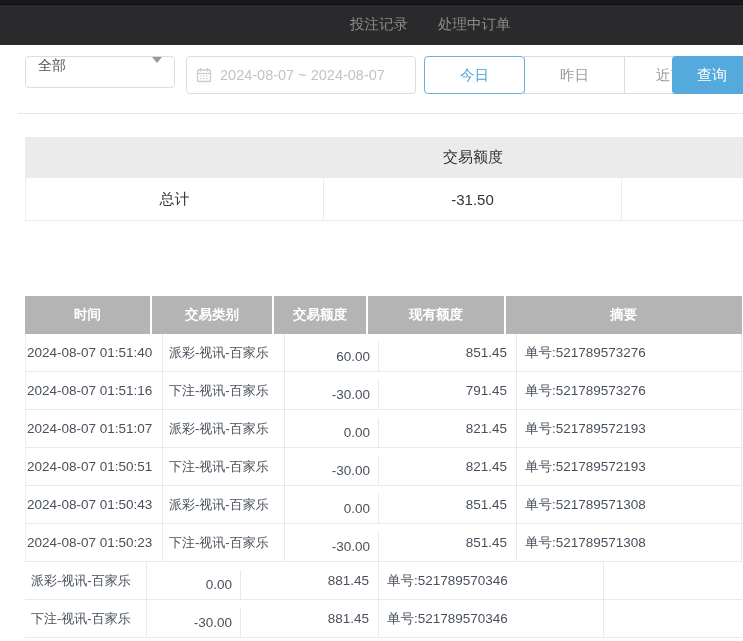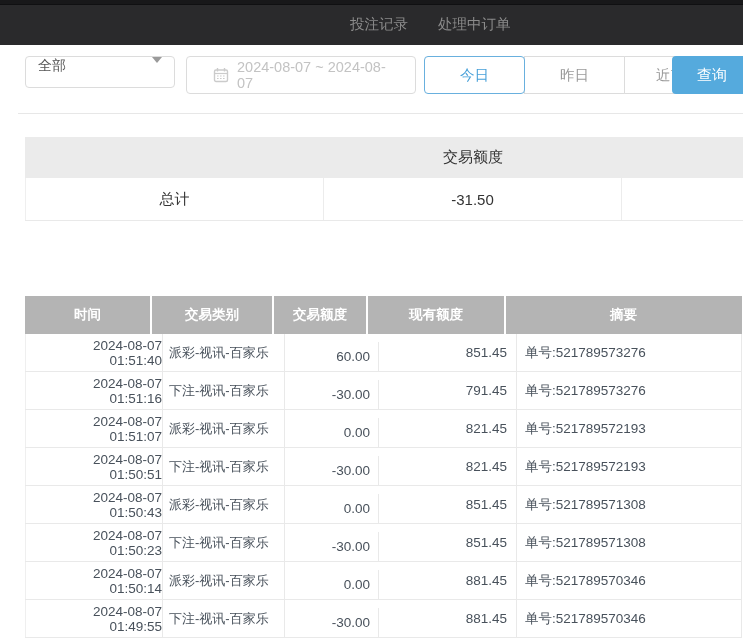--- a/index.html
+++ b/index.html
@@ -18,21 +18,21 @@
   .tab.active .underline { position:absolute; left:-2px; right:-2px; bottom:0; height:5px; background:#55aadd; }
 
   
   .select-box { position:absolute; left:25px; top:56px; width:150px; height:32px;
     border:1px solid #dcdcdc; border-radius:4px; display:flex; 
     padding:0 12px; font-size:14px; color:#555; background:#fff; cursor:pointer; }
   .caret { margin-left:auto; width:0; height:0; border-left:5px solid transparent;
     border-right:5px solid transparent; border-top:6px solid #9a9a9a; }
   .date-box { position:absolute; left:186px; top:56px; width:230px; height:38px;
     border:1px solid #dcdcdc; border-radius:4px; display:flex; align-items:center;
-    padding:0 26px; font-size:14.5px; color:#c3c3c3; background:#fff; cursor:pointer; }
+    padding:0 9px; font-size:14.5px; color:#c3c3c3; background:#fff; cursor:pointer; }
   .date-box svg { margin-right:8px; flex:none; }
   .range-group { position:absolute; left:424px; top:56px; display:flex; }
   .range-btn { width:101px; height:38px; background:#fff; border:1px solid #dcdcdc;
     margin-left:-1px; display:flex; align-items:center; justify-content:center;
     font-size:14.5px; color:#9a9a9a; cursor:pointer; }
   .range-btn:first-child { margin-left:0; border-top-left-radius:4px; border-bottom-left-radius:4px; }
   .range-btn:last-child { border-top-right-radius:4px; border-bottom-right-radius:4px; }
   .range-btn.active { border:1px solid #69b0de; border-radius:4px; color:#47a0d9; z-index:1; }
   .search-btn { position:absolute; left:672px; top:56px; width:80px; height:38px;
     background:#55aadd; border:none; border-radius:4px; color:#fff; font-size:15px; cursor:pointer; }
@@ -58,21 +58,21 @@
   .t-header { display:flex; height:38px; background:#b4b4b4; }
   .th { display:flex; align-items:center; justify-content:center; color:#fff;
     font-weight:bold; font-size:13.5px; border-left:2px solid #fff; }
   .th:first-child { border-left:none; }
   .th.c0 { width:125px; } .th.c1 { width:122px; } .th.c2 { width:94px; }
   .th.c3 { width:138px; }
   .th.c4 { width:179px; justify-content:flex-end; padding-right:46px; }
   .tr { display:flex; height:38px; border-bottom:1px solid #e9e9e9; background:#fff; }
   .td { display:flex; align-items:center; font-size:13.5px; color:#48515b;
     border-right:1px solid #e9e9e9; overflow:hidden; }
-  .td.c0 { width:138px; padding-left:15px; border-left:1px solid #efefef;text-align:right; }
+  .td.c0 { width:138px; padding-left:1px; border-left:1px solid #efefef; }
   .td.c1 { width:122px; padding:2px 14px 2px 6px; font-size:13px; line-height:17px; }
   .td.c2 { width:94px; justify-content:flex-end; padding-right:8px;margin-top:8px; }
   .td.c3 { width:138px; justify-content:flex-end; padding-right:9px; }
   .td.c4 { width:225px; padding-left:8px; }
 </style>
 </head>
 <body>
 
 <div class="stage">
 
@@ -184,29 +184,27 @@
 
   <div class="tr">
     <div class="td c0">2024-08-07 01:50:23</div>
     <div class="td c1">下注-视讯-百家乐</div>
     <div class="td c2">-30.00</div>
     <div class="td c3">851.45</div>
     <div class="td c4">单号:521789571308</div>
   </div>
 
   <div class="tr">
-    <div class="td c0">2024-08-07 01:50:14</div>
     <div class="td c1">派彩-视讯-百家乐</div>
     <div class="td c2">0.00</div>
     <div class="td c3">881.45</div>
     <div class="td c4">单号:521789570346</div>
   </div>
 
   <div class="tr">
-    <div class="td c0">2024-08-07 01:49:55</div>
     <div class="td c1">下注-视讯-百家乐</div>
     <div class="td c2">-30.00</div>
     <div class="td c3">881.45</div>
     <div class="td c4">单号:521789570346</div>
   </div>
 </div>
   </div>
 
 </div>
 

